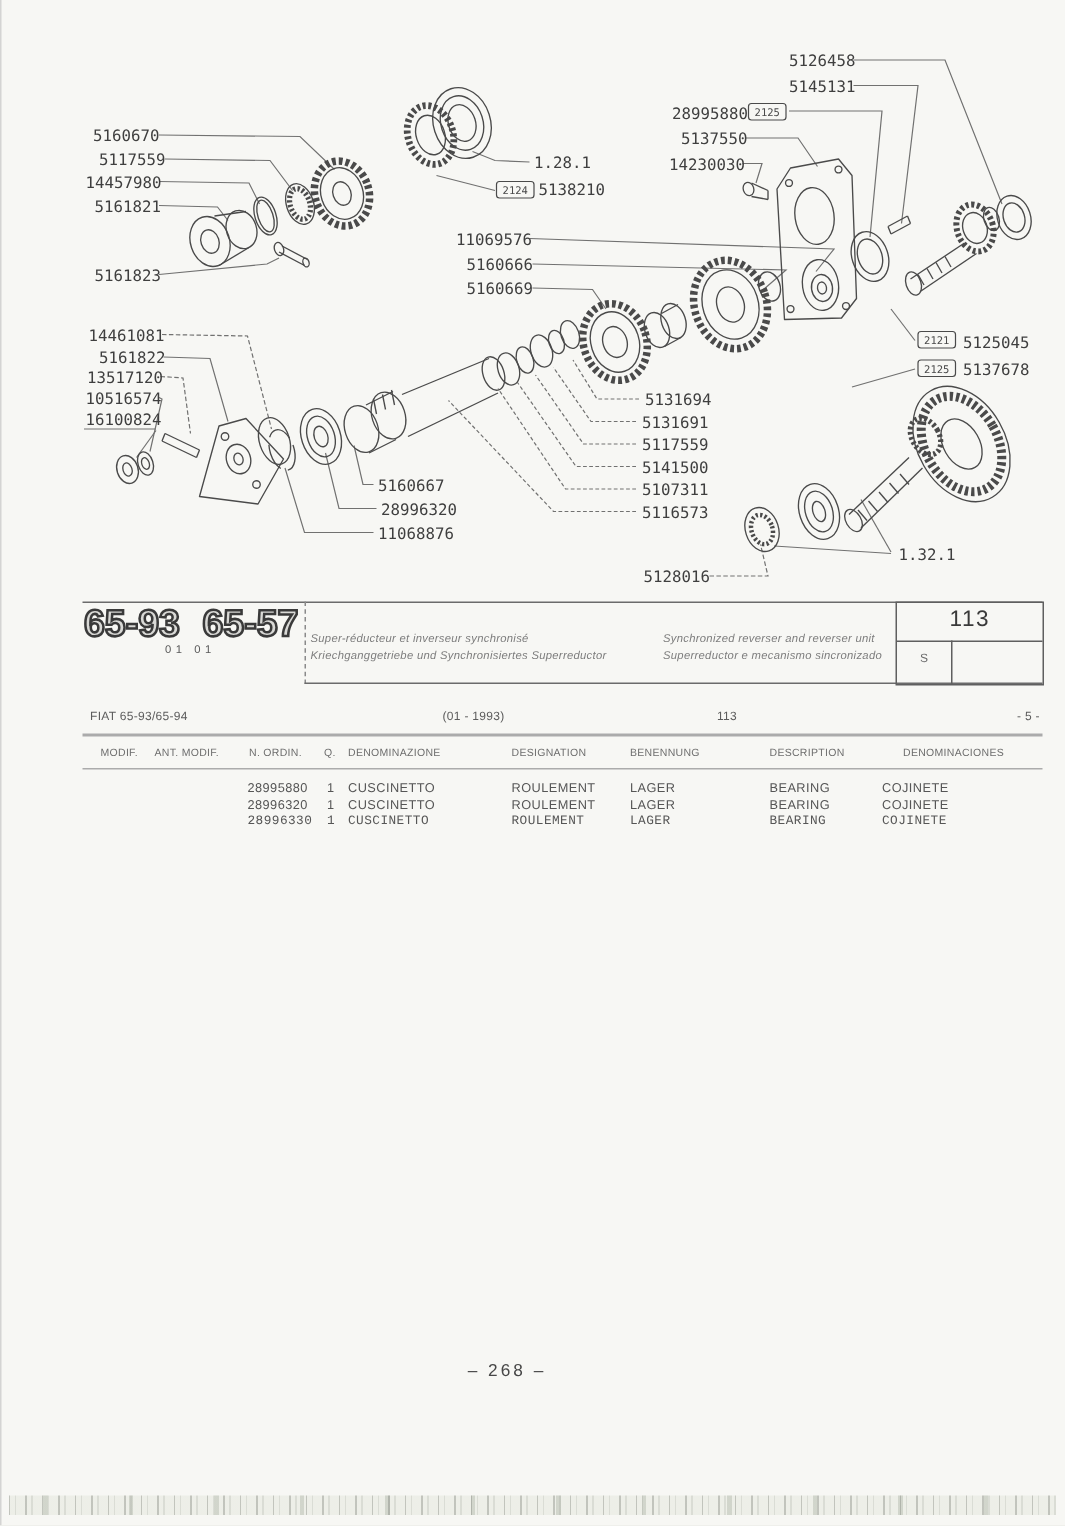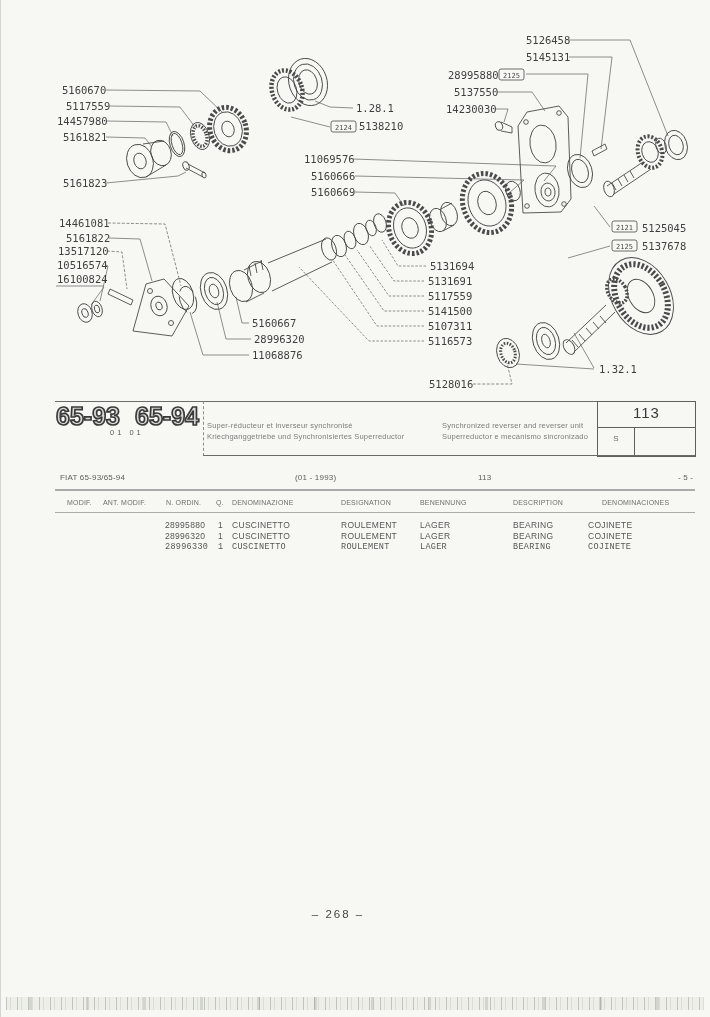--- a/index.html
+++ b/index.html
@@ -10,21 +10,21 @@
   svg text.refnum{font-size:7px;fill:#4a4a4a;text-anchor:middle;}
   
   .rule{position:absolute;background:#6b6b6b;}
   .rule.light{background:#ababab;}
   .vdash{position:absolute;border-left:1px dashed #8a8a8a;width:0;}
   .bubble{position:absolute;font-size:25px;font-weight:bold;letter-spacing:0;
           color:#d9d9d6;-webkit-text-stroke:1.7px #3a3a3a;}
   .subcode{position:absolute;font-size:7.5px;letter-spacing:3px;color:#5a5a5a;}
   .main-title{position:absolute;left:203px;width:394px;top:403px;text-align:center;
               font-size:12.5px;font-weight:bold;letter-spacing:.3px;color:#3b3b3b;}
-  .subtitle{position:absolute;font-size:7.5px;color:#7d7d7d;letter-spacing:.2px;}
+  .subtitle{position:absolute;font-size:7.5px;font-style:italic;color:#7d7d7d;letter-spacing:.2px;}
   .box113{position:absolute;left:597px;top:401px;width:97px;height:54px;border:1px solid #5f5f5f;}
   .box113 .num{position:absolute;left:0;top:2px;width:100%;text-align:center;font-size:15px;color:#3a3a3a;letter-spacing:1px;}
   .box113 .hline{position:absolute;left:0;top:25px;width:100%;height:1px;background:#5f5f5f;}
   .box113 .vline{position:absolute;left:36px;top:25px;width:1px;bottom:0;background:#5f5f5f;}
   .box113 .rev{position:absolute;left:0;top:32px;width:36px;text-align:center;font-size:8px;color:#6a6a6a;}
   
   .meta{position:absolute;top:473px;font-size:8px;color:#5c5c5c;letter-spacing:.2px;}
   .colhead{position:absolute;top:499px;font-size:7px;color:#6e6e6e;letter-spacing:.2px;}
   .cell{position:absolute;font-size:8.5px;color:#565656;letter-spacing:.3px;}
   .row0{top:520px;} .row1{top:531px;} .row2{top:542px;font-family:Liberation Mono, monospace;}
@@ -305,21 +305,21 @@
       <text x="599" y="373">1.32.1</text>
       <text x="429" y="388">5128016</text>
     </g>
   </svg>
 
   <div class="rule" style="left:55px;top:401px;width:640px;height:1px"></div>
   <div class="vdash" style="left:203px;top:401px;height:55px"></div>
   <div class="rule" style="left:203px;top:455px;width:492px;height:1px"></div>
 
   <span class="bubble" style="left:56px;top:402px">65-93</span>
-  <span class="bubble" style="left:135px;top:402px">65-94</span>
+  <span class="bubble" style="left:135px;top:402px">65-57</span>
   <span class="subcode abs" style="left:110px;top:428px">01 01</span>
 
   <span class="subtitle abs" style="left:207px;top:421px">Super-réducteur et inverseur synchronisé</span>
   <span class="subtitle abs" style="left:207px;top:432px">Kriechganggetriebe und Synchronisiertes Superreductor</span>
   <span class="subtitle abs" style="left:442px;top:421px">Synchronized reverser and reverser unit</span>
   <span class="subtitle abs" style="left:442px;top:432px">Superreductor e mecanismo sincronizado</span>
 
   <div class="box113">
     <div class="num">113</div>
     <div class="hline"></div>

